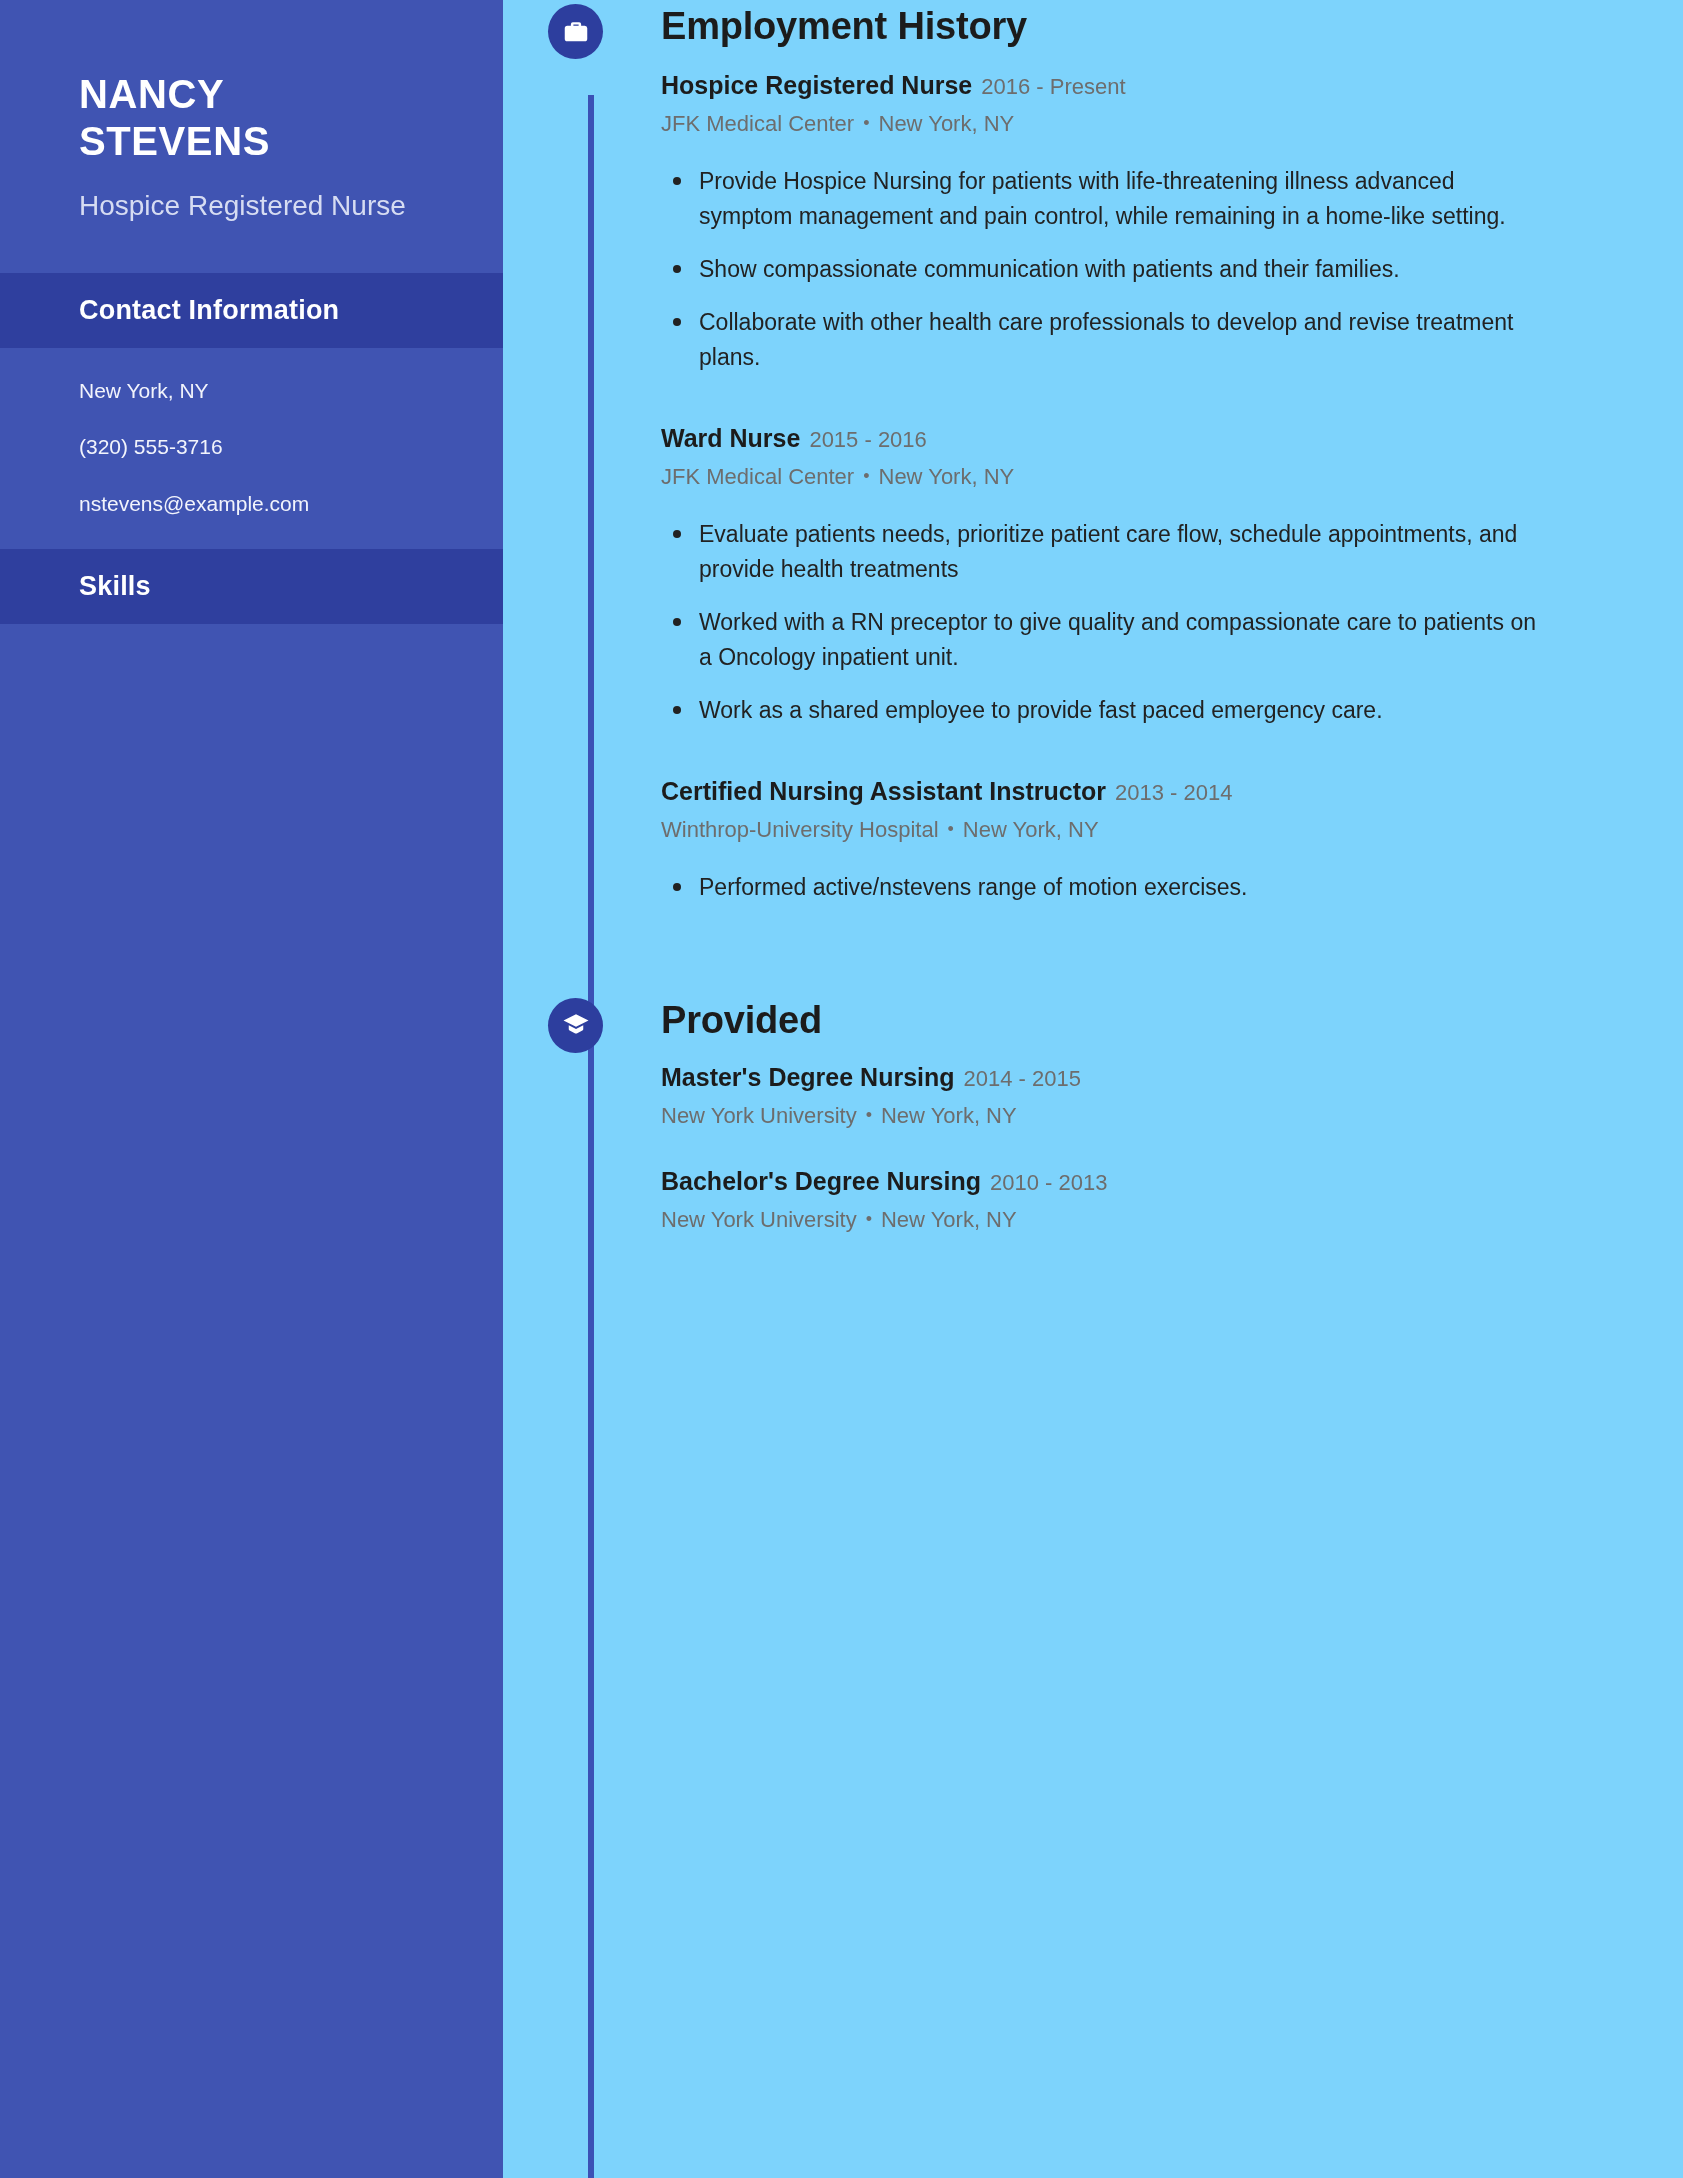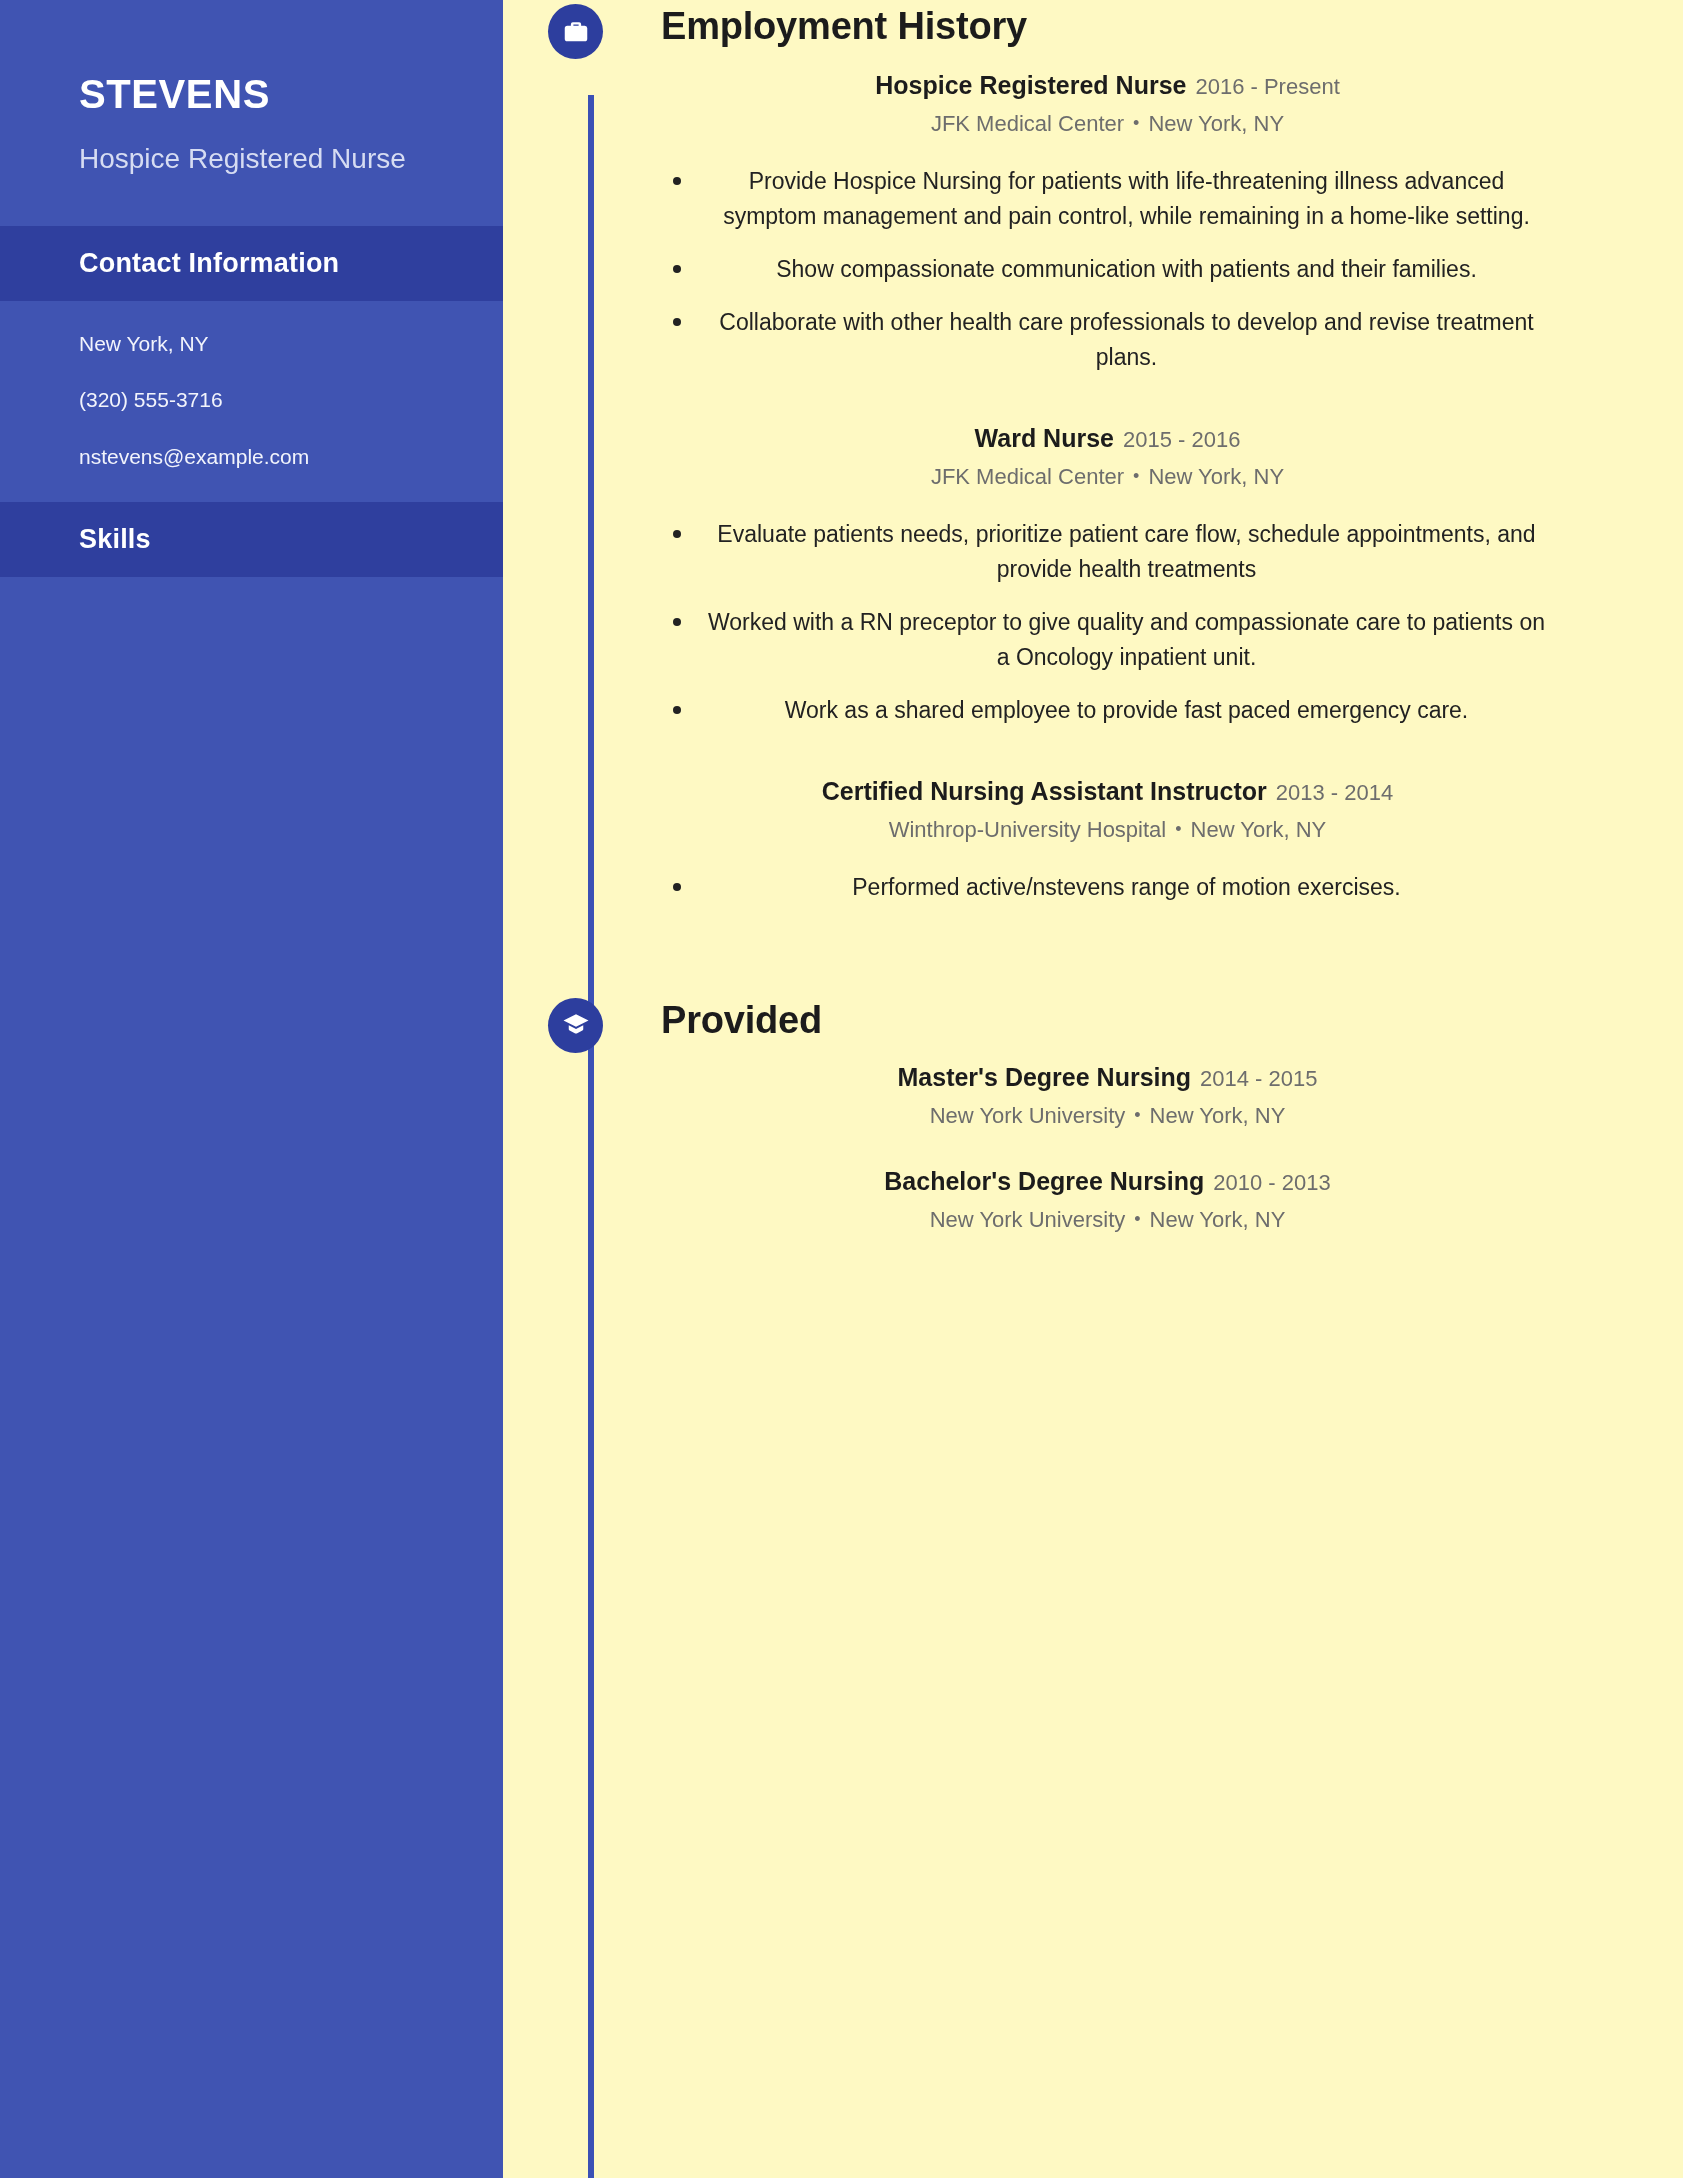--- a/index.html
+++ b/index.html
@@ -77,22 +77,21 @@
     left:6px; top:11px;
     width:8px; height:8px;
     border-radius:50%;
     background:#ffffff;
   }
 
   
   .main {
     position:relative;
     flex:1 1 auto;
-    background:#fef9c3;
-    text-align:center;
+    background:#7dd3fc;
   }
   .timeline {
     position:absolute;
     left:85px;
     top:95px;
     bottom:0;
     width:6px;
     background:#3b51b5;
   }
   .content { position:relative; padding:0 129px 0 158px; }
@@ -170,20 +169,21 @@
   .edu-entry.spaced { margin-top:32px; }
 </style>
 </head>
 <body>
 
 <div class="page">
 
   <aside class="sidebar">
 
     <div class="name-block">
+      <div class="name-line">NANCY</div>
       <div class="name-line">STEVENS</div>
       <div class="job-title">Hospice Registered Nurse</div>
     </div>
 
     <div class="section-band">
       <div class="section-band-title">Contact Information</div>
     </div>
 
     <div class="contact-list">
       <div class="contact-item">New York, NY</div>

